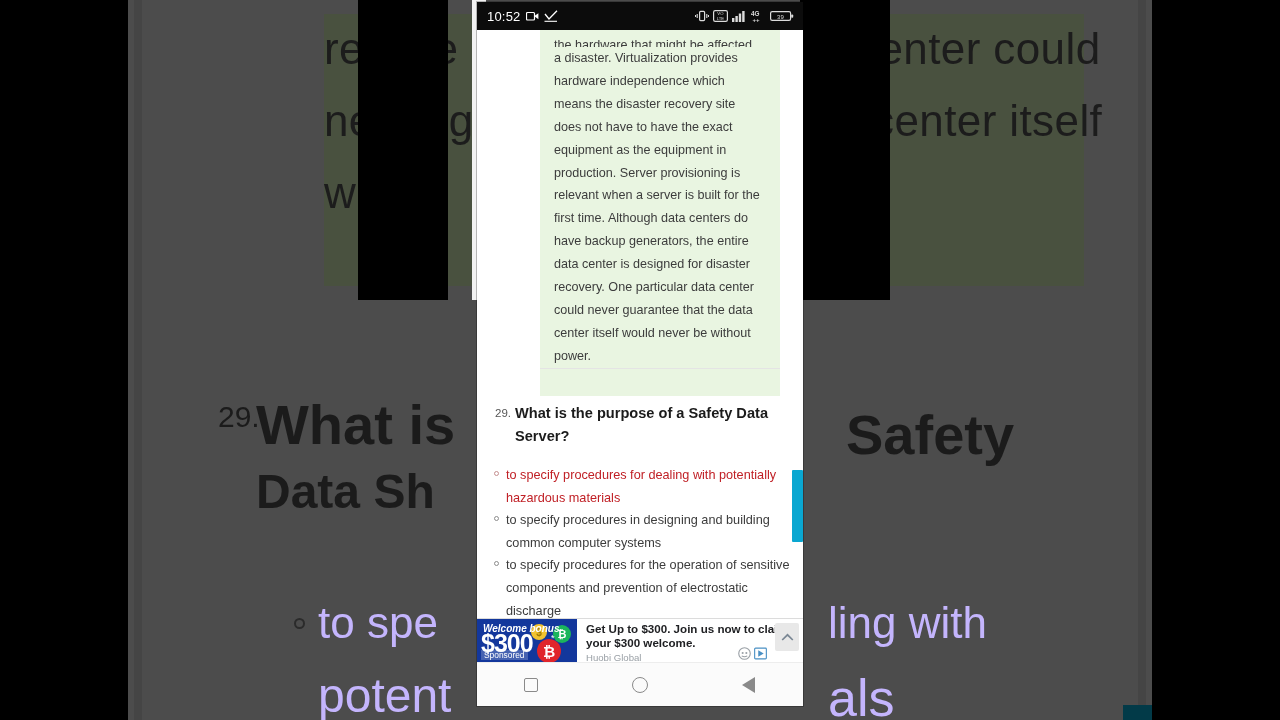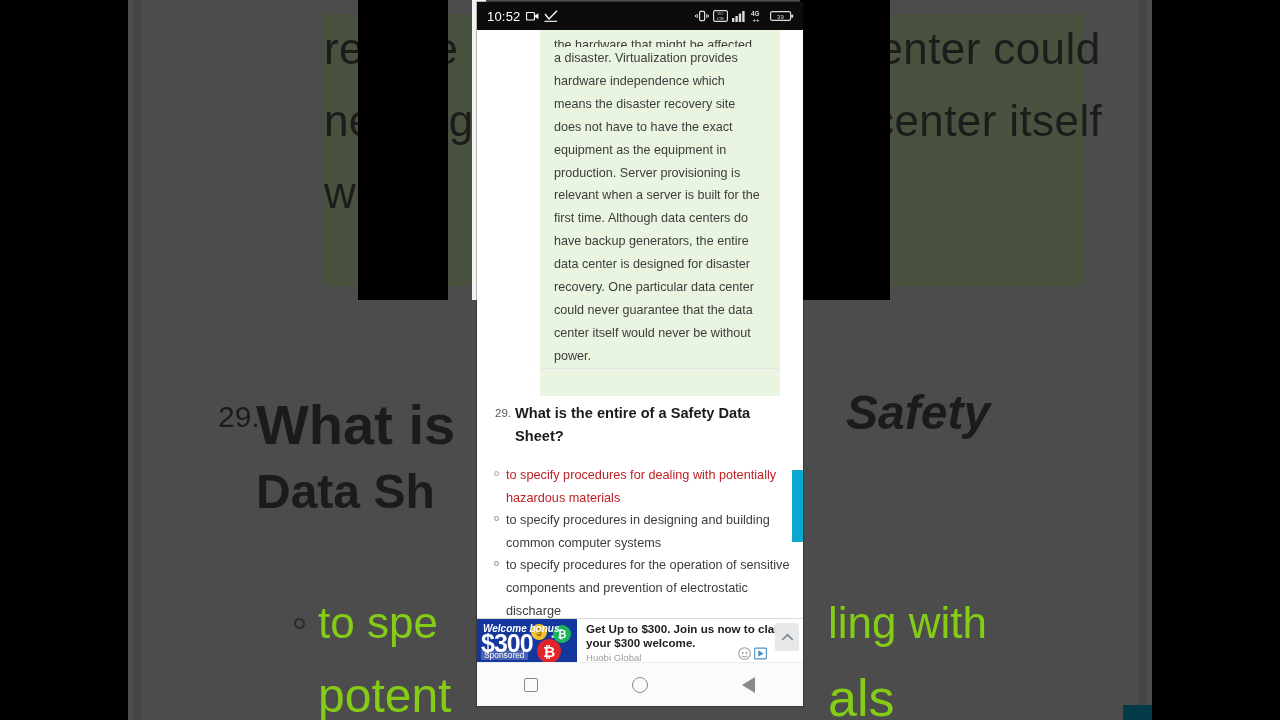--- a/index.html
+++ b/index.html
@@ -11,21 +11,21 @@
 
   
   .backdrop { position:absolute; left:128px; top:0; width:1024px; height:720px; overflow:hidden; background:#4c4c4c; }
   .bd-inner { position:absolute; left:0; top:0; width:1024px; height:720px; }
   .bd-seam { position:absolute; top:0; width:8px; height:720px; background:#3f3f3f; opacity:.55; }
   .bd-green { position:absolute; left:196px; top:14px; width:760px; height:272px; background:#49513f; }
   .bd-text { position:absolute; color:#1c1c1c; font-weight:400; white-space:nowrap;
              font-size:44px; letter-spacing:.4px; }
   .bd-blackbar { position:absolute; top:0; width:90px; height:300px; background:#000; }
   .bd-q { position:absolute; color:#1b1b1b; font-weight:bold; white-space:nowrap; }
-  .bd-a { position:absolute; color:#84cc16; white-space:nowrap;text-align:center; }
+  .bd-a { position:absolute; color:#c4b5fd; white-space:nowrap;text-align:center; }
   .bd-num { position:absolute; color:#1b1b1b; white-space:nowrap; }
   .bd-white { position:absolute; background:#f2f2f2; }
   .bd-teal { position:absolute; background:#023a48; }
 
   
   .phone { position:absolute; left:477px; top:2px; width:326px; height:704px; background:#fff; overflow:hidden;
            box-shadow:0 0 0 1px rgba(0,0,0,.25); }
 
   
   .statusbar { height:28px; background:#0c0c0c; color:#fff; display:flex; align-items:center;
@@ -113,21 +113,21 @@
 
       <div class="bd-text" style="left:196px; top:24px;">recove</div>
       <div class="bd-text" style="left:196px; top:96px;">never g</div>
       <div class="bd-text" style="left:196px; top:168px;">would</div>
       <div class="bd-text" style="left:728px; top:24px;">center could</div>
       <div class="bd-text" style="left:744px; top:96px;">center itself</div>
       <div class="bd-text" style="left:712px; top:168px;">r.</div>
 
       <div class="bd-num" style="left:90px; top:400px; font-size:30px;">29.</div>
       <div class="bd-q" style="left:128px; top:392px; font-size:56px;">What is</div>
-      <div class="bd-q" style="left:718px; top:385px; font-size:48px;font-style:italic;">Safety</div>
+      <div class="bd-q" style="left:718px; top:402px; font-size:56px;">Safety</div>
       <div class="bd-q" style="left:128px; top:464px; font-size:48px;">Data Sh</div>
 
       <div style="position:absolute;left:166px;top:618px;width:11px;height:11px;border:2px solid #2b2b2b;border-radius:50%;"></div>
       <div class="bd-a" style="left:190px; top:598px; font-size:44px;">to spe</div>
       <div class="bd-a" style="left:700px; top:598px; font-size:44px;">ling with</div>
       <div class="bd-a" style="left:190px; top:668px; font-size:48px;">potent</div>
       <div class="bd-a" style="left:700px; top:668px; font-size:52px;">als</div>
 
       <div class="bd-blackbar" style="left:230px;"></div>
       <div class="bd-blackbar" style="left:672px;"></div>
@@ -188,21 +188,21 @@
       <div class="green-box">
         <p class="gb-firstline" style="height:13px; overflow:hidden;">the hardware that might be affected during</p>
         <p>a disaster. Virtualization provides hardware independence which means the disaster recovery site does not have to have the exact equipment as the equipment in production. Server provisioning is relevant when a server is built for the first time. Although data centers do have backup generators, the entire data center is designed for disaster recovery. One particular data center could never guarantee that the data center itself would never be without power.</p>
       </div>
 
       <div class="divider" style="top:338px;"></div>
 
       <div class="qblock" style="top:372px;">
         <div class="qrow">
           <span class="qnum">29.</span>
-          <span class="qtext">What is the entire of a Safety Data Sheet?</span>
+          <span class="qtext">What is the purpose of a Safety Data Server?</span>
         </div>
       </div>
 
       <div class="answers" style="top:434px;">
         <div class="ans correct">
           <span class="bullet">
               <i></i>
             </span>
           <span class="atext">to specify procedures for dealing with potentially hazardous materials</span>
         </div>

